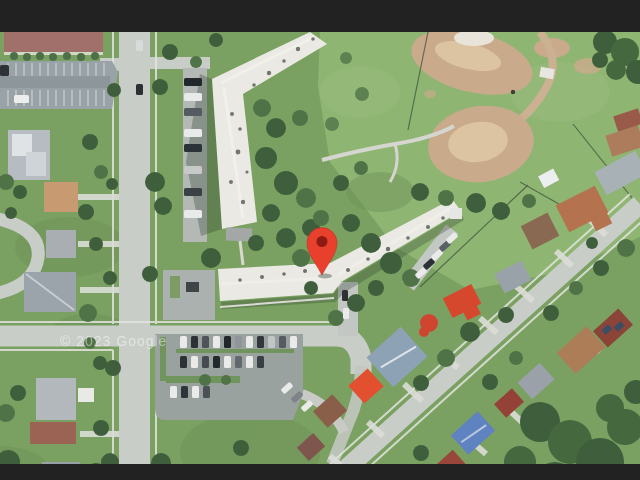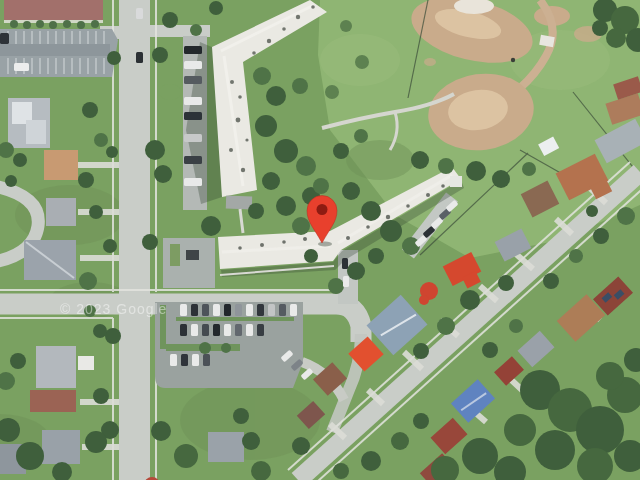--- a/index.html
+++ b/index.html
@@ -1,16 +1,16 @@
 <!DOCTYPE html>
 <html><head>
 <meta charset="utf-8">
 <style>
   html,body{margin:0;padding:0;background:#222;}
-  .viewport{position:relative;width:640px;height:480px;overflow:hidden;font-family:"Liberation Sans",sans-serif;}
+  .viewport{position:relative;width:640px;height:432px;overflow:hidden;font-family:"Liberation Sans",sans-serif;margin-top:32px;}
   svg{display:block;}
   .wm{font-family:"Liberation Sans",sans-serif;font-size:14px;letter-spacing:1px;}
 </style>
 </head>
 <body>
 
 <div class="viewport">
 <svg width="640" height="480" viewBox="0 0 640 480">
 
   <rect x="0" y="0" width="640" height="480" fill="#7aa161"></rect>

